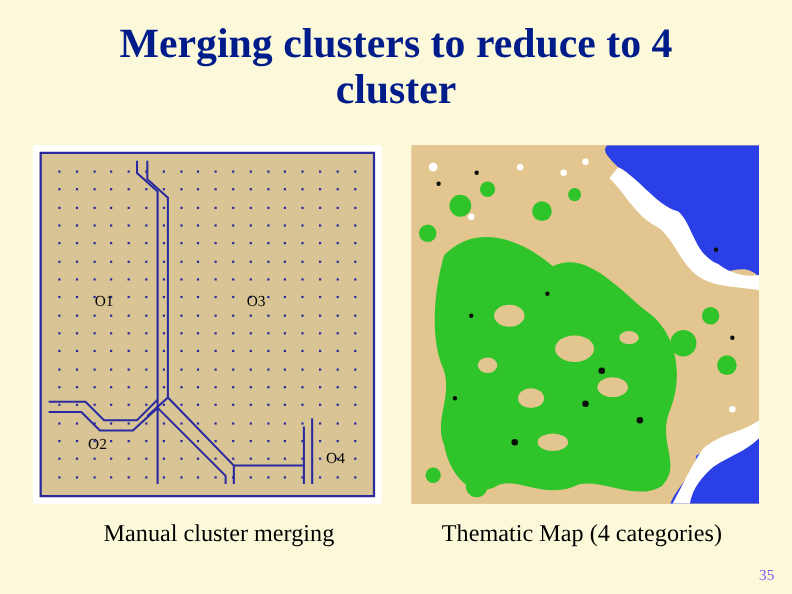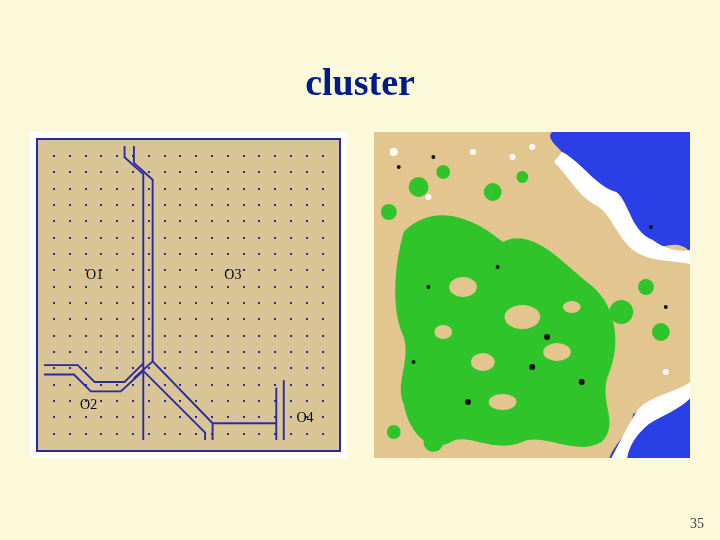--- a/index.html
+++ b/index.html
@@ -101,30 +101,30 @@
   }
   .cap-right {
     flex: 1;
     text-align: center;
   }
   .pagenum {
     position: absolute;
     right: 16px;
     bottom: 8px;
     font-size: 14px;
-    color: #404040;
+    color: #8b5cf6;
   }
 </style>
 </head>
 <body>
 
 <div class="slide">
 
   <div class="title">
-    <br>
+    <span>Merging clusters to reduce to 4</span><br>
     <span>cluster</span>
   </div>
 
   <div class="figs">
 
     <div class="fig">
       <div class="left-bg">
         <div class="dots" id="dots" style="grid-template-columns: repeat(18, 1fr); grid-template-rows: repeat(18, 1fr);">
             <span></span>
             <span></span>
@@ -536,16 +536,20 @@
             <circle cx="160" cy="15" r="3"></circle>
             <circle cx="55" cy="65" r="3"></circle>
             <circle cx="295" cy="240" r="3"></circle>
           </g>
         </svg>
       </div>
     </div>
 
   </div>
 
+  <div class="captions">
+    <div class="cap-left">Manual cluster merging</div>
+    <div class="cap-right">Thematic Map (4 categories)</div>
+  </div>
 
   <div class="pagenum">35</div>
 
 </div>
 
 </body></html>

